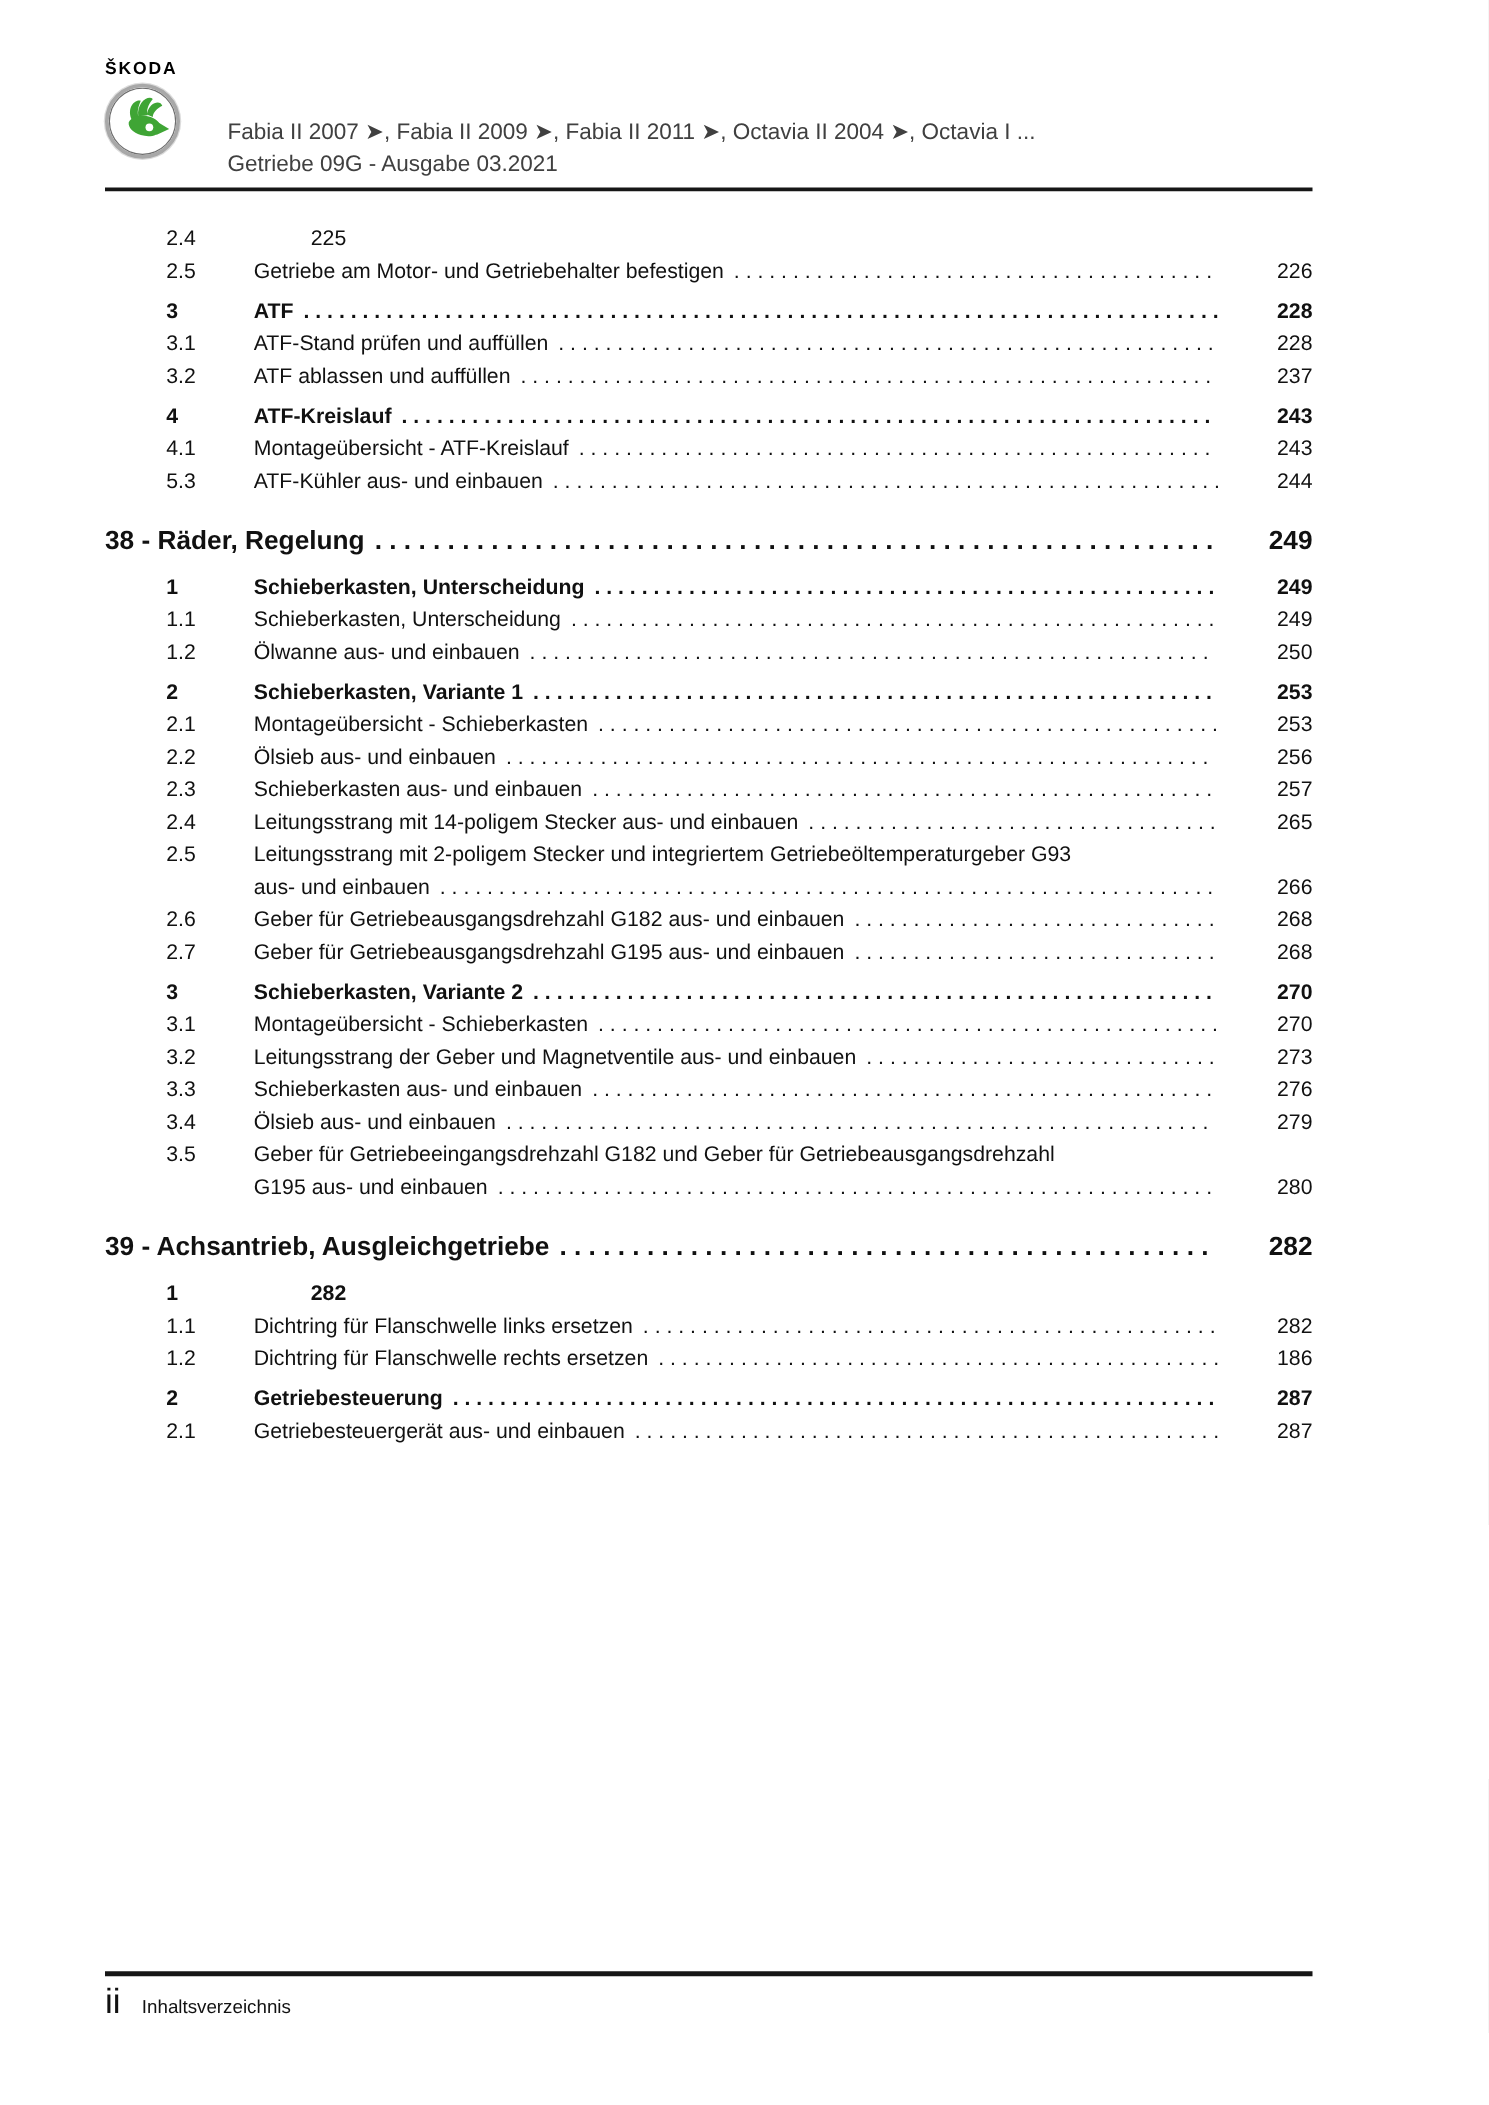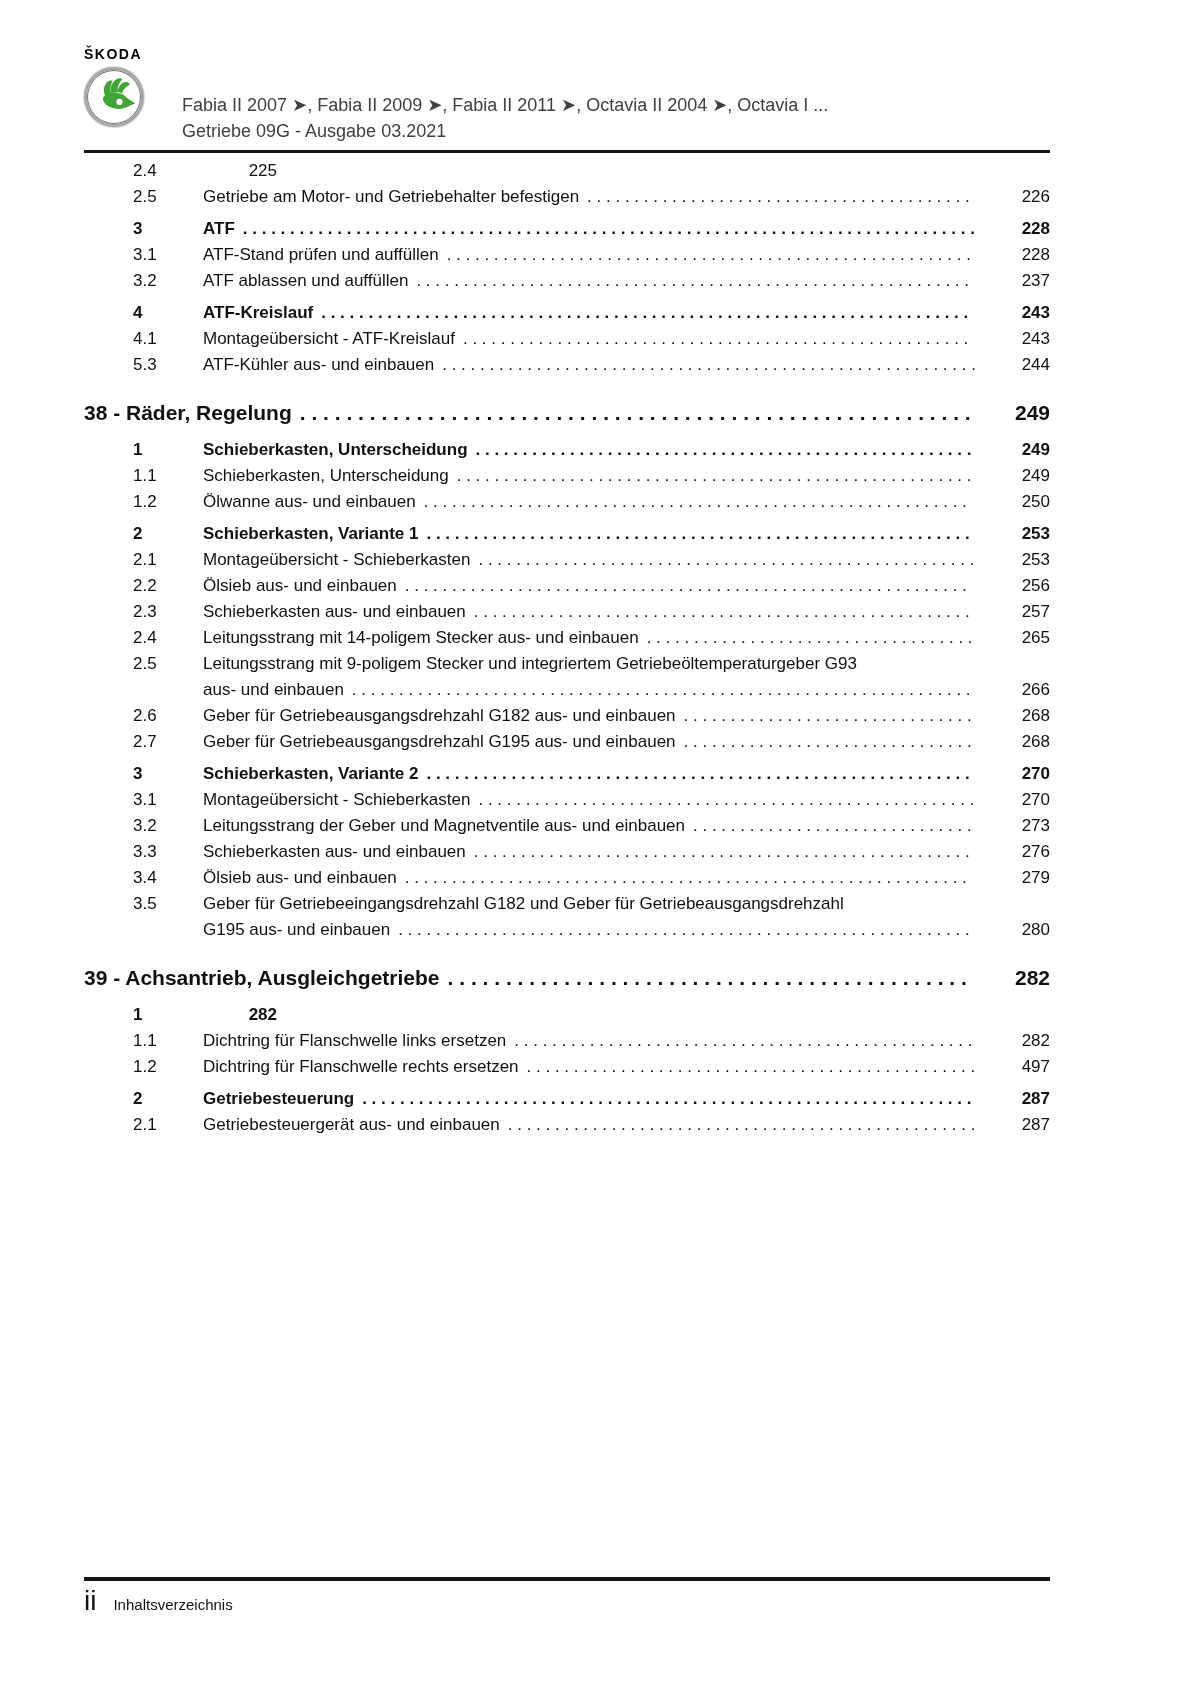--- a/index.html
+++ b/index.html
@@ -22,21 +22,21 @@
   .header-text {
     position:absolute; left:164px; top:92px;
     font-size:18px; line-height:26px; color:#404040;margin-left:18px;
   }
   .header-rule {
     position:absolute; left:84px; top:150px; width:966px; height:3px;
     background:#161616;
   }
 
   
-  .toc { position:absolute; left:84px; top:158px; width:966px; }
+  .toc { position:absolute; left:84px; top:178px; width:966px; }
 
   .toc-row { display:flex; align-items:flex-end; font-size:17px; line-height:26px; }
   .toc-row .num { flex:none; margin-left:49px; width:70px; align-self:flex-start; }
   .toc-row .main { flex:1 1 auto; overflow:hidden; max-height:26px; }
   .toc-row.two-line .main { max-height:52px; }
   .toc-row .title { white-space:pre-line; }
   .toc-row .main::after, .chapter-row .main::after {
     margin-left:8px;
     content: ". . . . . . . . . . . . . . . . . . . . . . . . . . . . . . . . . . . . . . . . . . . . . . . . . . . . . . . . . . . . . . . . . . . . . . . . . . . . . . . . . . . . . . . . . . . . . . . . . . . . . . . . . . . . . . . . . . . . . . . . . . . . . . . . . . . . . . . .";
   }
@@ -168,21 +168,21 @@
     <span class="main"><span class="title">Schieberkasten aus- und einbauen</span></span>
     <span class="pagecol">257</span>
   </div>
       <div class="toc-row">
     <span class="num">2.4</span>
     <span class="main"><span class="title">Leitungsstrang mit 14-poligem Stecker aus- und einbauen</span></span>
     <span class="pagecol">265</span>
   </div>
       <div class="toc-row two-line">
     <span class="num">2.5</span>
-    <span class="main"><span class="title">Leitungsstrang mit 9-poligem Stecker und integriertem Getriebeöltemperaturgeber G93
+    <span class="main"><span class="title">Leitungsstrang mit 2-poligem Stecker und integriertem Getriebeöltemperaturgeber G93
 aus- und einbauen</span></span>
     <span class="pagecol">266</span>
   </div>
       <div class="toc-row">
     <span class="num">2.6</span>
     <span class="main"><span class="title">Geber für Getriebeausgangsdrehzahl G182 aus- und einbauen</span></span>
     <span class="pagecol">268</span>
   </div>
       <div class="toc-row">
     <span class="num">2.7</span>
@@ -229,21 +229,21 @@
     <span class="pagecol">282</span>
   </div>
       <div class="toc-row">
     <span class="num">1.1</span>
     <span class="main"><span class="title">Dichtring für Flanschwelle links ersetzen</span></span>
     <span class="pagecol">282</span>
   </div>
       <div class="toc-row">
     <span class="num">1.2</span>
     <span class="main"><span class="title">Dichtring für Flanschwelle rechts ersetzen</span></span>
-    <span class="pagecol">497</span>
+    <span class="pagecol">186</span>
   </div>
       <div class="toc-row bold">
     <span class="num">2</span>
     <span class="main"><span class="title">Getriebesteuerung</span></span>
     <span class="pagecol">287</span>
   </div>
       <div class="toc-row">
     <span class="num">2.1</span>
     <span class="main"><span class="title">Getriebesteuergerät aus- und einbauen</span></span>
     <span class="pagecol">287</span>

